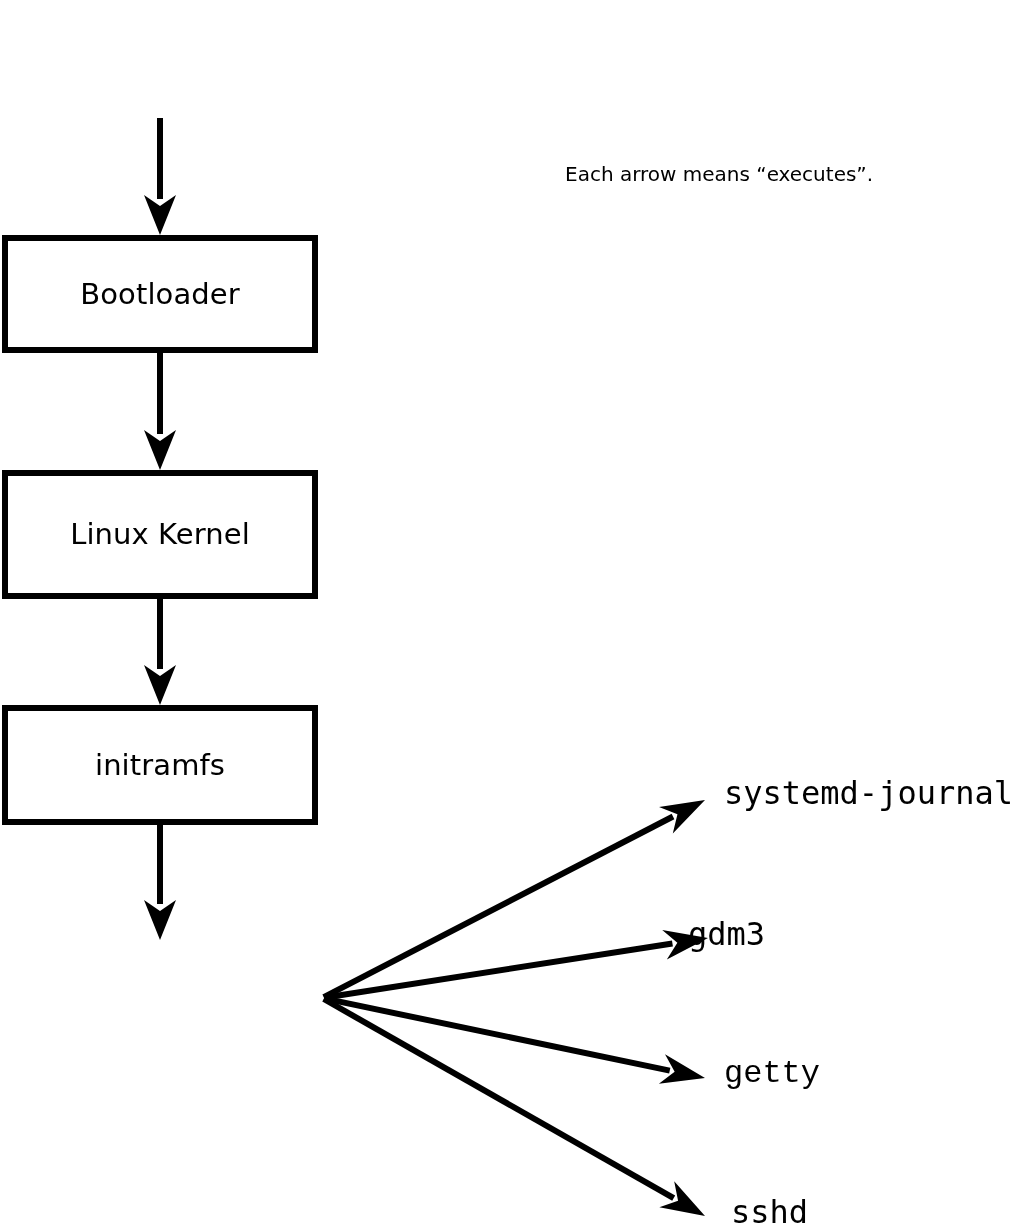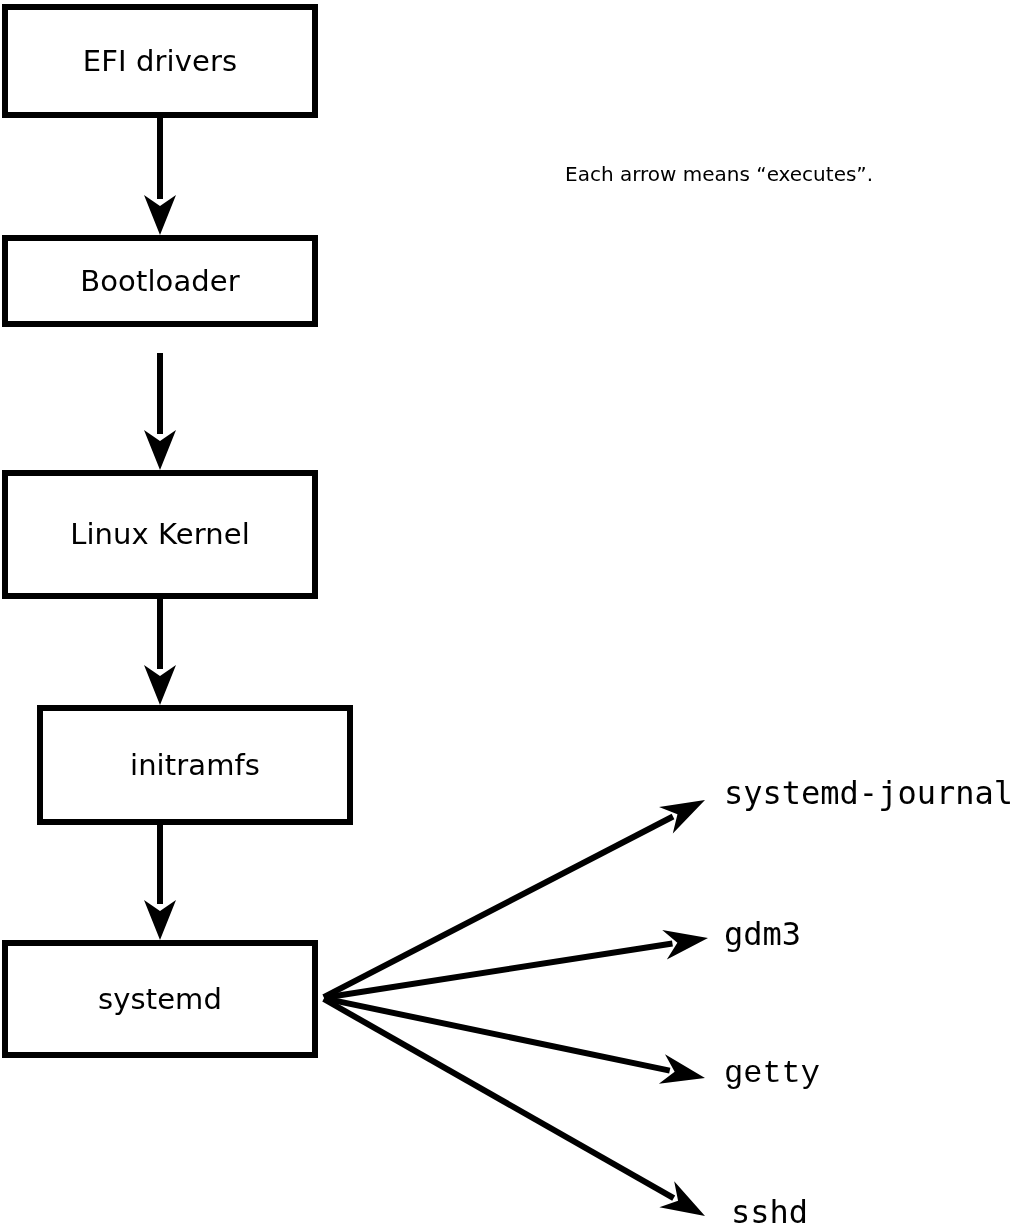--- a/index.html
+++ b/index.html
@@ -91,43 +91,37 @@
         <path d="M 705 800 L 672.80 833.53 L 677.46 814.24 L 659.03 806.88 Z" fill="#000000"></path>
         <path d="M 323.98 997.69 L 672.43 943.53" fill="none" stroke="#000000" stroke-width="6"></path>
         <path d="M 708 938 L 666.83 959.58 L 677.37 942.76 L 662.22 929.94 Z" fill="#000000"></path>
         <path d="M 323.96 998.41 L 669.76 1070.64" fill="none" stroke="#000000" stroke-width="6"></path>
         <path d="M 705 1078 L 658.86 1083.69 L 674.65 1071.66 L 665.00 1054.32 Z" fill="#000000"></path>
         <path d="M 323.74 998.99 L 673.71 1198.19" fill="none" stroke="#000000" stroke-width="6"></path>
         <path d="M 705 1216 L 659.34 1207.27 L 678.06 1200.67 L 674.18 1181.20 Z" fill="#000000"></path>
       </g>
   </svg>
 
-  <div class="stage-box" style="left:2px; top:4px; width:316px; height:114px;">
-    <span class="stage-label">EFI drivers</span>
-  </div>
 
-  <div class="stage-box" style="left:2px; top:235px; width:316px; height:92px;">
+  <div class="stage-box" style="left:2px; top:235px; width:316px; height:118px;">
     <span class="stage-label">Bootloader</span>
   </div>
 
   <div class="stage-box" style="left:2px; top:470px; width:316px; height:129px;">
     <span class="stage-label">Linux Kernel</span>
   </div>
 
-  <div class="stage-box" style="left:2px; top:705px; width:316px; height:120px;margin-left:35px;">
+  <div class="stage-box" style="left:2px; top:705px; width:316px; height:120px;">
     <span class="stage-label">initramfs</span>
   </div>
 
-  <div class="stage-box" style="left:2px; top:940px; width:316px; height:118px;">
-    <span class="stage-label">systemd</span>
-  </div>
 
   <div class="legend-note" style="left:565px; top:164px;">Each arrow means “executes”.</div>
 
   <div class="service-label" style="left:724px; top:777px;">systemd-journal</div>
 
-  <div class="service-label" style="left:724px; top:918px;">gdm3</div>
+  <div class="service-label" style="left:688px; top:918px;">gdm3</div>
 
   <div class="service-label" style="left:724px; top:1058px;font-family:Liberation Mono, monospace;">getty</div>
 
   <div class="service-label" style="left:731px; top:1196px;">sshd</div>
 
 </div>
 
 </body></html>

